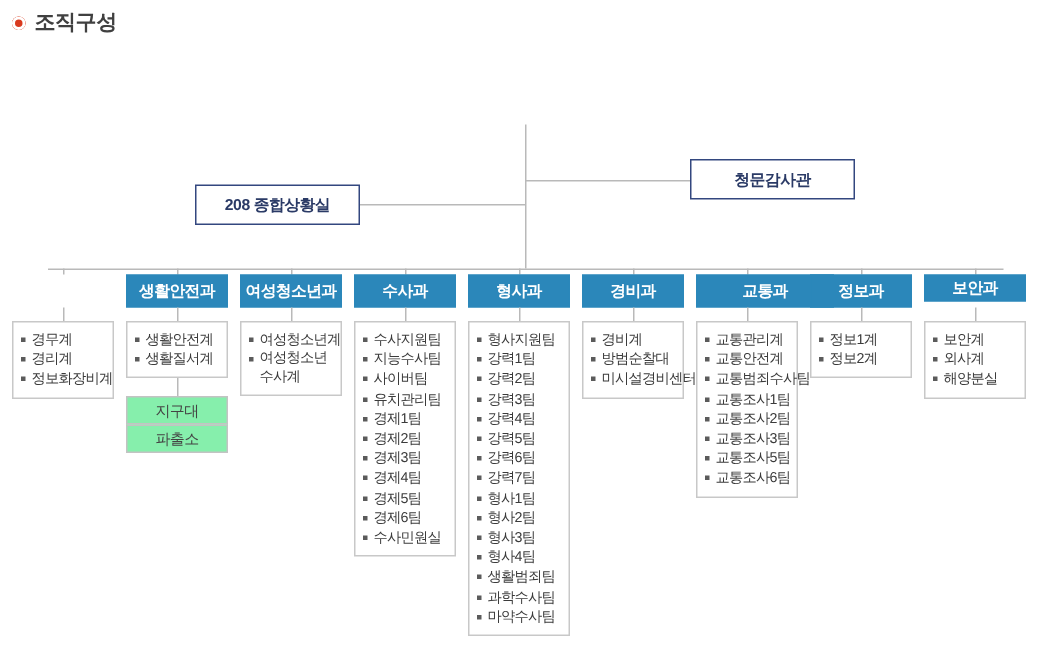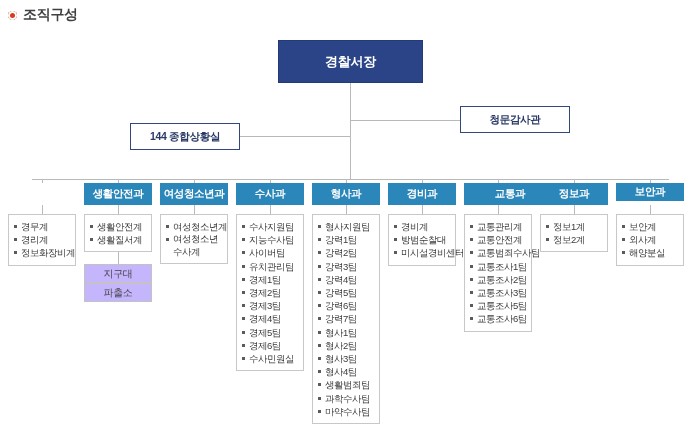--- a/index.html
+++ b/index.html
@@ -85,21 +85,21 @@
     background: #2b87ba;
     border: 1px solid #2b87ba;
     color: #ffffff;
     font-size: 10.5px;
     font-weight: bold;
     letter-spacing: -0.4px;
   }
 
   
   .node.unit {
-    background: #c4b5fd;
+    background: #86efac;
     border: 1px solid #c3c3c3;
     color: #444444;
     font-size: 10px;
     letter-spacing: -0.4px;
   }
 
   
   .panel {
     position: absolute;
     box-sizing: border-box;
@@ -146,34 +146,31 @@
 </head>
 <body>
 
 <div id="page-title">
   <span class="bullet"></span>
   <span class="title-text">조직구성</span>
 </div>
 
 <div id="chart">
 
-  <div class="node root" style="left:278px; top:40px; width:145px; height:43px;">
-    <span>경찰서장</span>
-  </div>
 
   <div class="line v" style="left:350px; top:83px; height:96px;"></div>
 
   <div class="line h" style="left:350px; top:120px; width:110px;"></div>
   <div class="node staff" style="left:460px; top:106px; width:110px; height:27px;">
     <span>청문감사관</span>
   </div>
 
   <div class="line h" style="left:240px; top:136px; width:110px;"></div>
   <div class="node staff" style="left:130px; top:123px; width:110px; height:27px;">
-    <span>144 종합상황실</span>
+    <span>208 종합상황실</span>
   </div>
 
   <div class="line h" style="left:32px; top:179px; width:637px;"></div>
 
   <div id="dept-layer">
       <div class="line v" style="left: 42px; top: 179px; height: 4px;"></div>
       <div class="node dept" style="left: 8px; top: 183px; width: 68px; height: 22px; margin-top: 31px;">
         <span>경무과</span>
       </div>
       <div class="line v" style="left: 42px; top: 205px; height: 9px;"></div>

